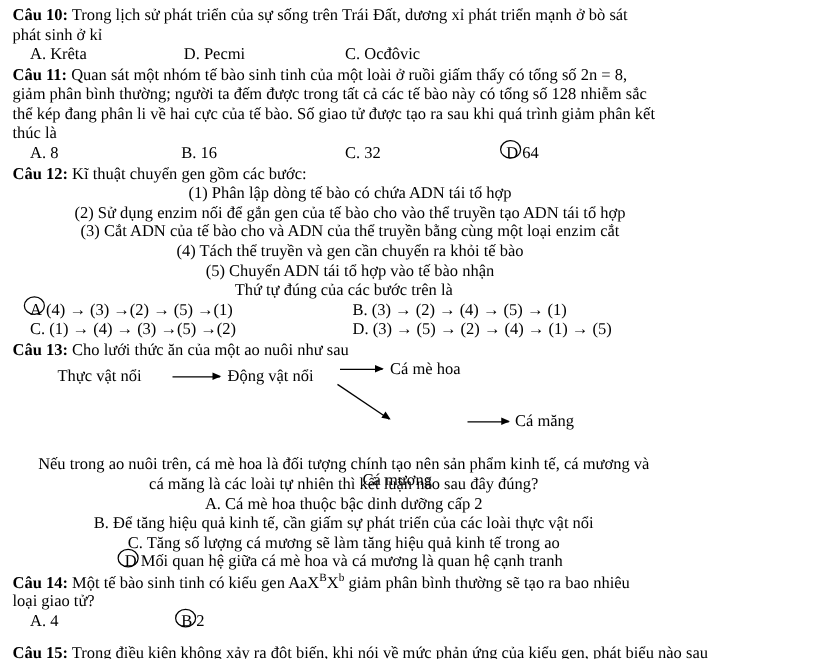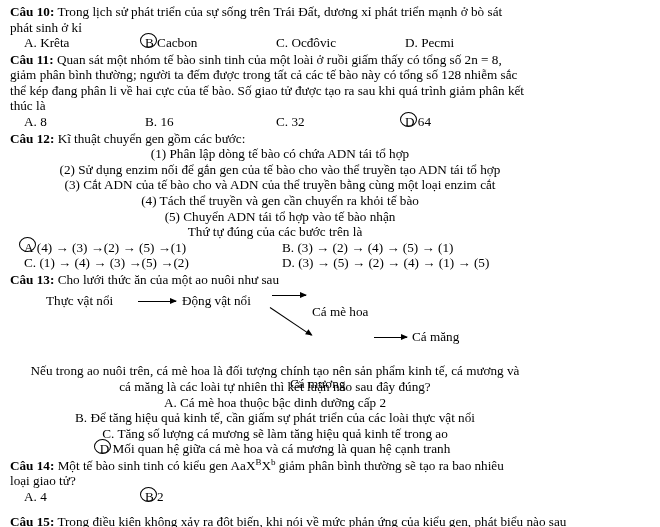--- a/index.html
+++ b/index.html
@@ -120,31 +120,27 @@
   <div class="q">
     <div class="stem">
       <span class="qlabel">Câu 10:</span>
       <span>Trong lịch sử phát triển của sự sống trên Trái Đất, dương xỉ phát triển mạnh ở bò sát phát sinh ở kỉ</span>
     </div>
     <div class="opts">
       <div class="opt w4 optpad">
         <span>A.</span>
         <span>Krêta</span>
       </div>
-      <div class="opt w4" style="padding-left:6px">
-        <span class="circ"><span>B</span></span>
-        <span>Cacbon</span>
+      <div class="opt w4" style="padding-left:8px">
+        <span>D.</span>
+        <span>Pecmi</span>
       </div>
       <div class="opt w4" style="padding-left:8px">
         <span>C.</span>
         <span>Ocđôvic</span>
-      </div>
-      <div class="opt w4" style="padding-left:8px">
-        <span>D.</span>
-        <span>Pecmi</span>
       </div>
     </div>
   </div>
 
   <div class="q">
     <div class="stem">
       <span class="qlabel">Câu 11:</span>
       <span>Quan sát một nhóm tế bào sinh tinh của một loài ở ruồi giấm thấy có tổng số 2n = 8, giảm phân bình thường; người ta đếm được trong tất cả các tế bào này có tổng số 128 nhiễm sắc thể kép đang phân li về hai cực của tế bào. Số giao tử được tạo ra sau khi quá trình giảm phân kết thúc là</span>
     </div>
     <div class="opts">
@@ -205,21 +201,21 @@
       <span class="qlabel">Câu 13:</span>
       <span>Cho lưới thức ăn của một ao nuôi như sau</span>
     </div>
 
     <div class="web">
       <span class="node" style="left:36px; top:4px;">Thực vật nổi</span>
       <div class="arrow" style="left:128px; top:12px; width:38px;"></div>
       <span class="node" style="left:172px; top:4px;">Động vật nổi</span>
 
       <div class="arrow" style="left:262px; top:6px; width:34px;"></div>
-      <span class="node" style="left:302px; top:-2px;margin-top:17px;">Cá mè hoa</span>
+      <span class="node" style="left:302px; top:-2px;">Cá mè hoa</span>
 
       <div class="diagwrap" style="left:260px; top:18px;">
         <div class="arrow" style="left:0; top:0; width:50px; transform: rotate(34deg); transform-origin: left center;"></div>
       </div>
       <span class="node" style="left:280px; top:40px;margin-top:47px;">Cá mương</span>
       <div class="arrow" style="left:364px; top:48px; width:33px;"></div>
       <span class="node" style="left:402px; top:40px;">Cá măng</span>
     </div>
 
     <div class="cont indent1">Nếu trong ao nuôi trên, cá mè hoa là đối tượng chính tạo nên sản phẩm kinh tế,  cá mương và cá măng là các loài tự nhiên thì kết luận nào sau đây đúng?</div>

